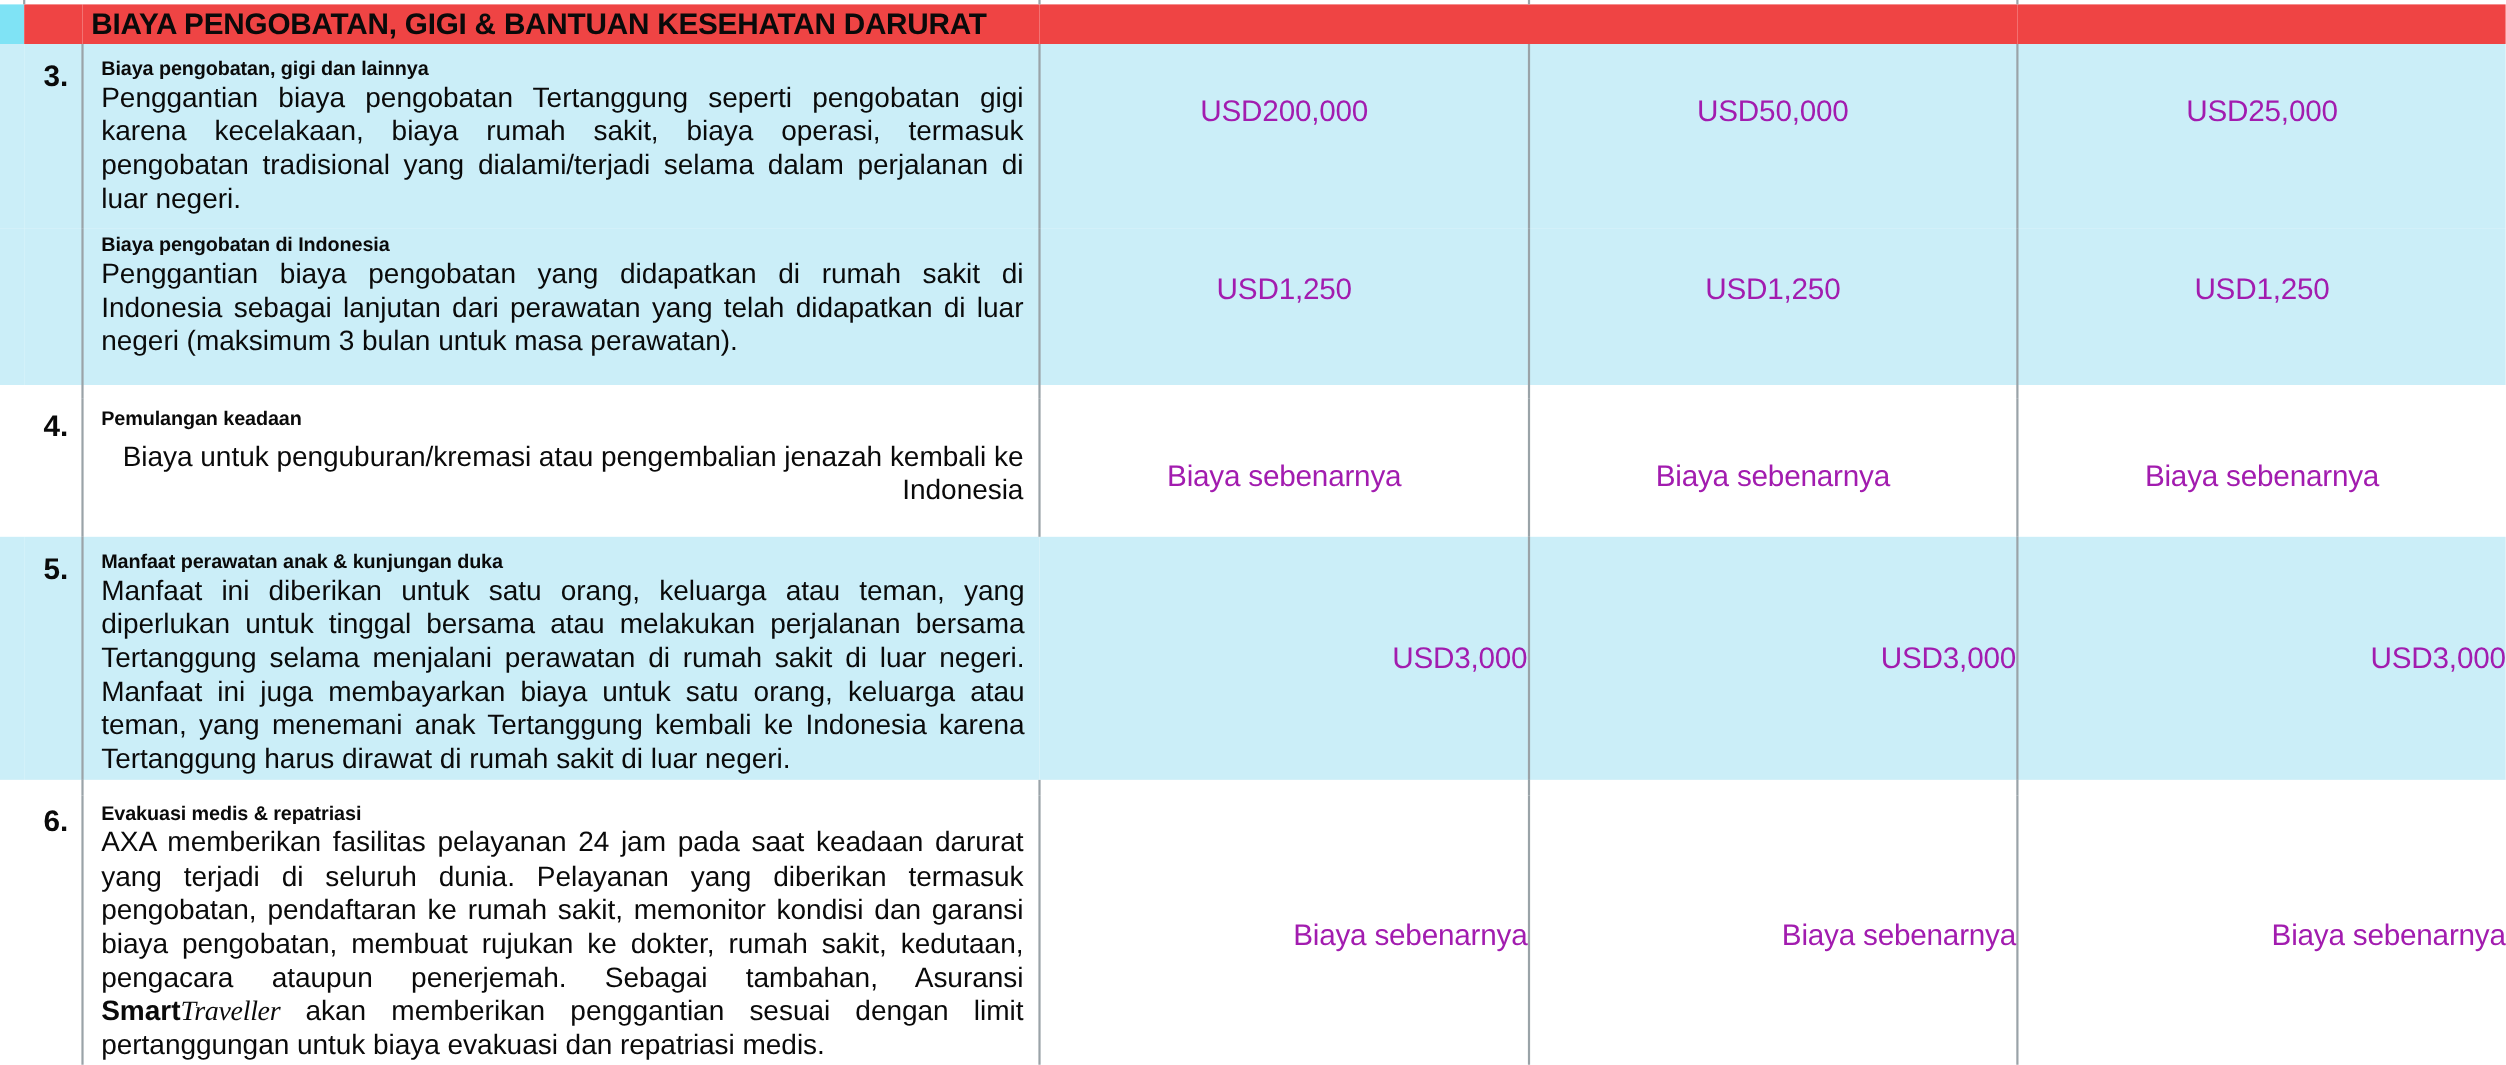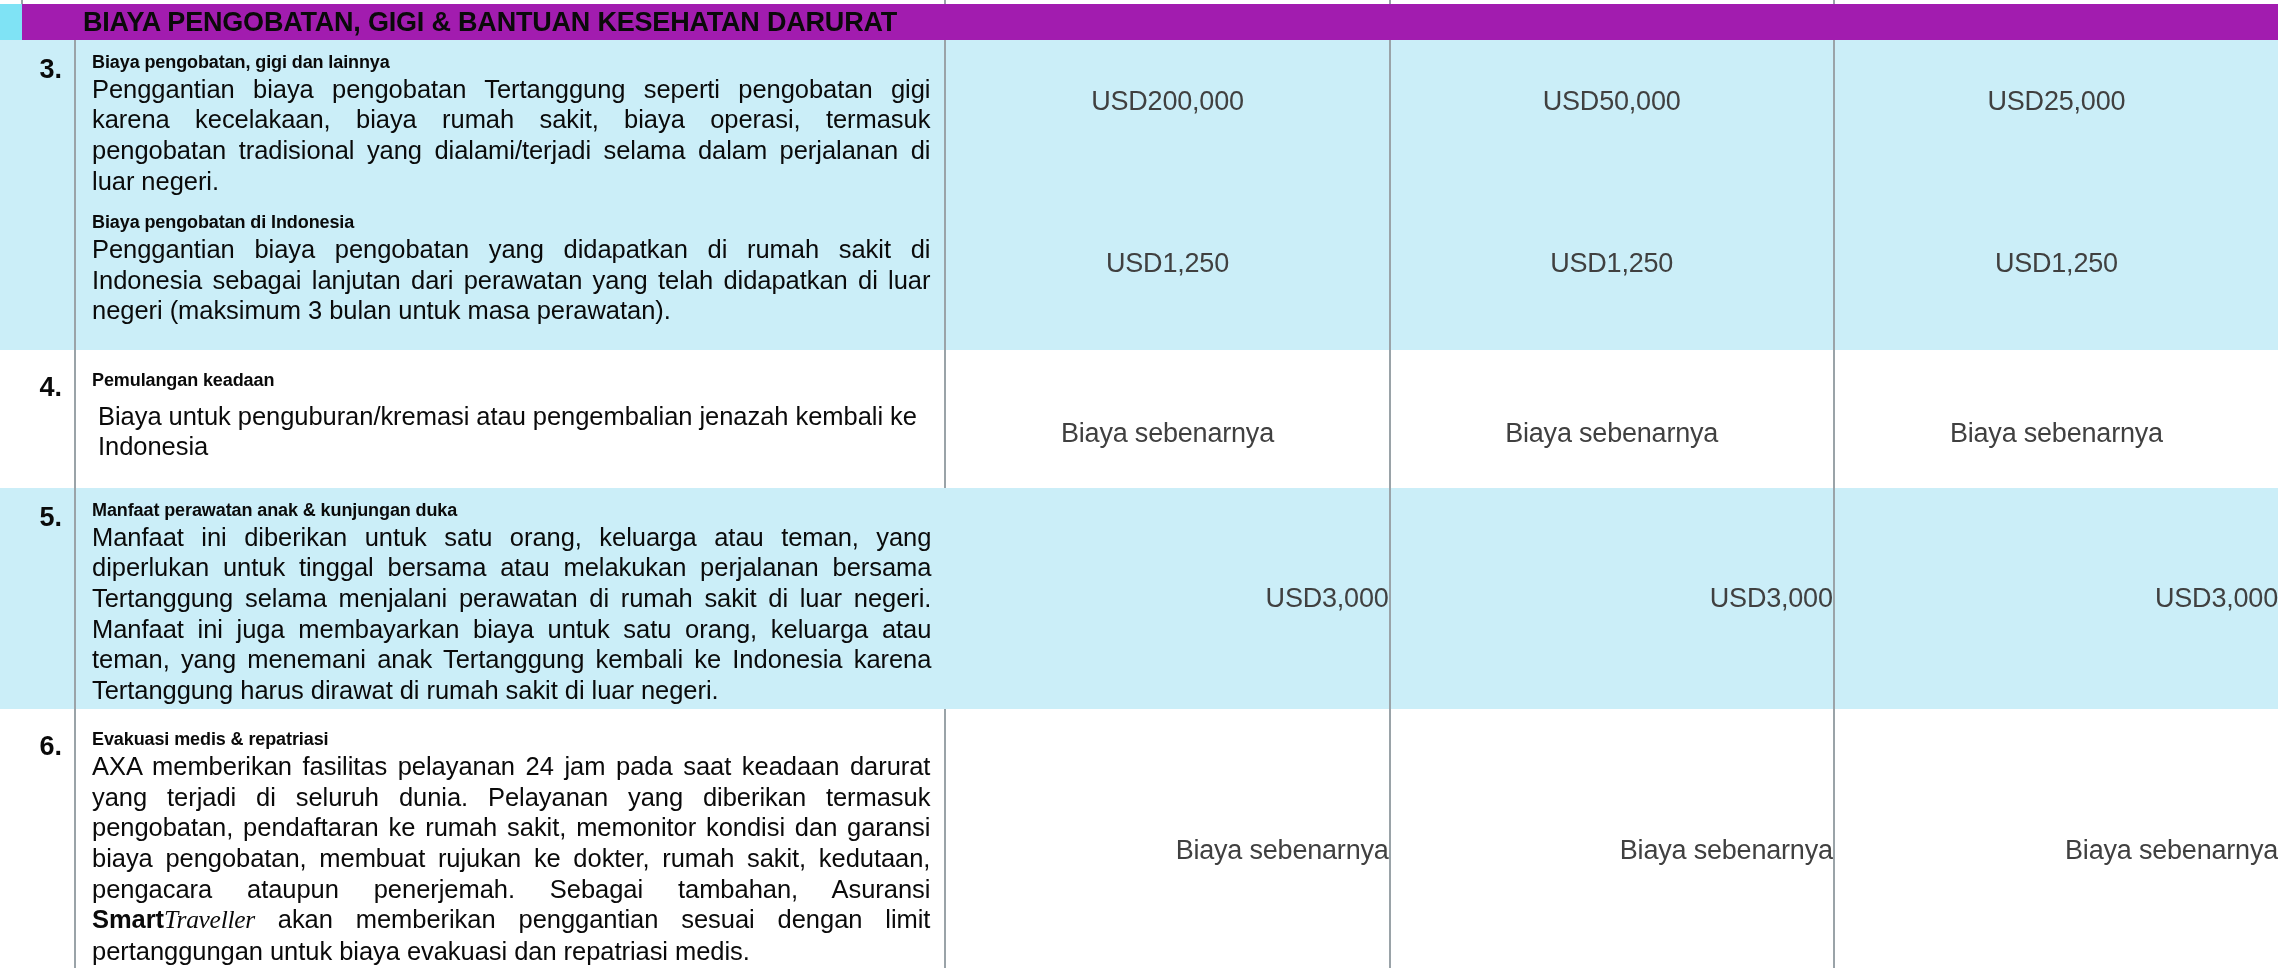--- a/index.html
+++ b/index.html
@@ -37,21 +37,21 @@
   
   .vrule-l{border-left:2px solid #9aa3a8;}
   .vrule-r{border-right:2px solid #9aa3a8;}
 
   
   .tint{background:#CBEEF8;}
   .plain{background:#ffffff;}
 
   
   .band-cell{
-    background:#a21caf;
+    background:#ef4444;
     height:36px;
   }
   .band-title{
     font-size:27px;
     font-weight:bold;
     color:#0a0a0a;
     letter-spacing:-0.2px;
     line-height:36px;
     padding-left:8px;
     white-space:nowrap;
@@ -81,36 +81,36 @@
     letter-spacing:-0.1px;
   }
   .desc p{
     margin:0;
     font-size:25.5px;
     line-height:1.20;
     text-align:justify;
     text-justify:inter-word;
     letter-spacing:-0.05px;
   }
-  .desc p.nojust{text-align:left;}
+  .desc p.nojust{text-align:right;}
   .desc h4 + p{margin-top:0;}
 
   
   .brand-smart{font-weight:bold;font-family:"Liberation Sans",sans-serif;}
   .brand-traveller{
     font-family:"Liberation Serif",serif;
     font-style:italic;
     font-weight:normal;
     letter-spacing:-0.3px;
   }
 
   
   .val{
     font-size:27px;
-    color:#404040;
+    color:#a21caf;
     text-align:center;
     letter-spacing:-0.2px;
   }
   .val .inner{display:block;}
   .val.mid{vertical-align:middle;text-align:right;}
 
   .val-pad-a{padding-top:46px;}
   .val-pad-b{padding-top:40px;}
 </style>
 </head>

